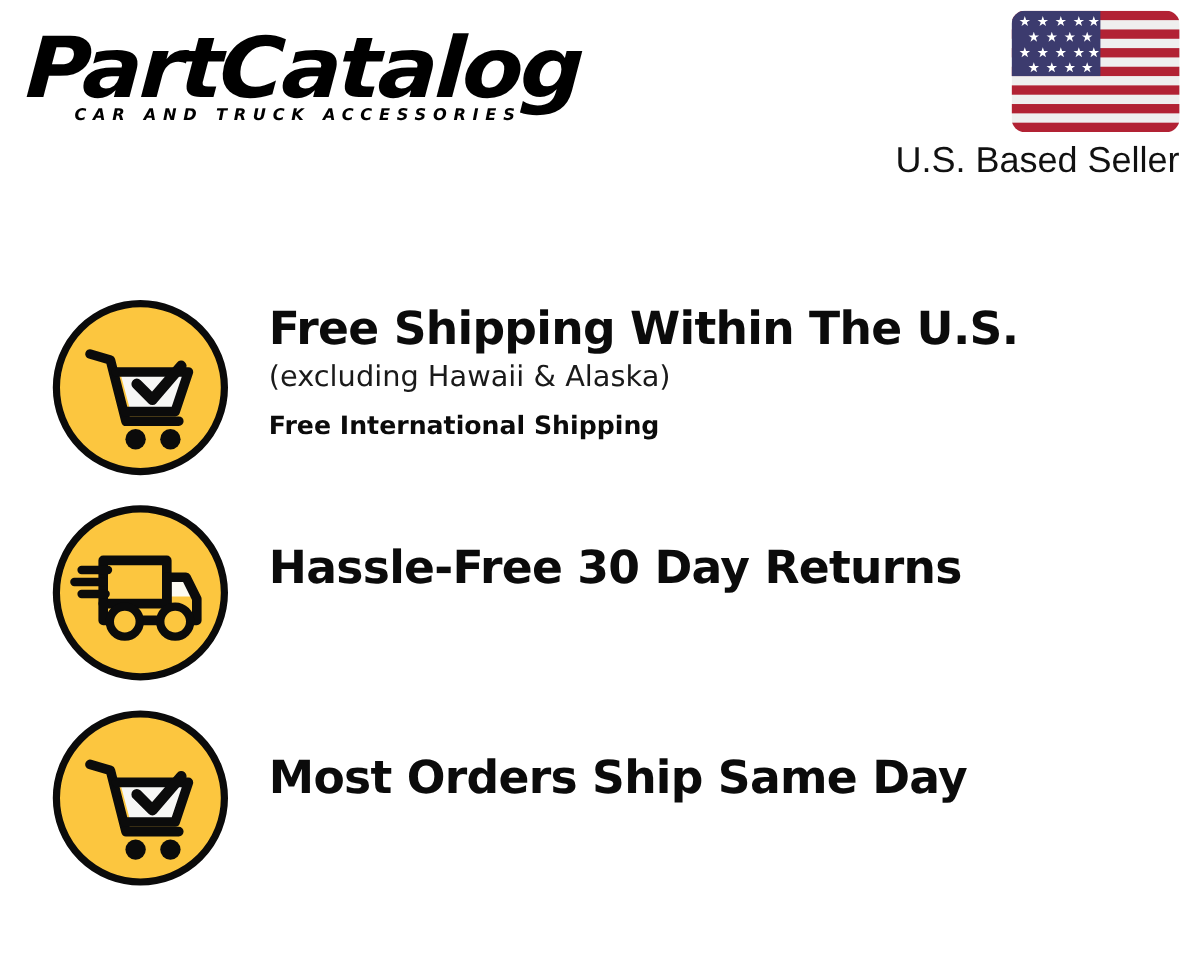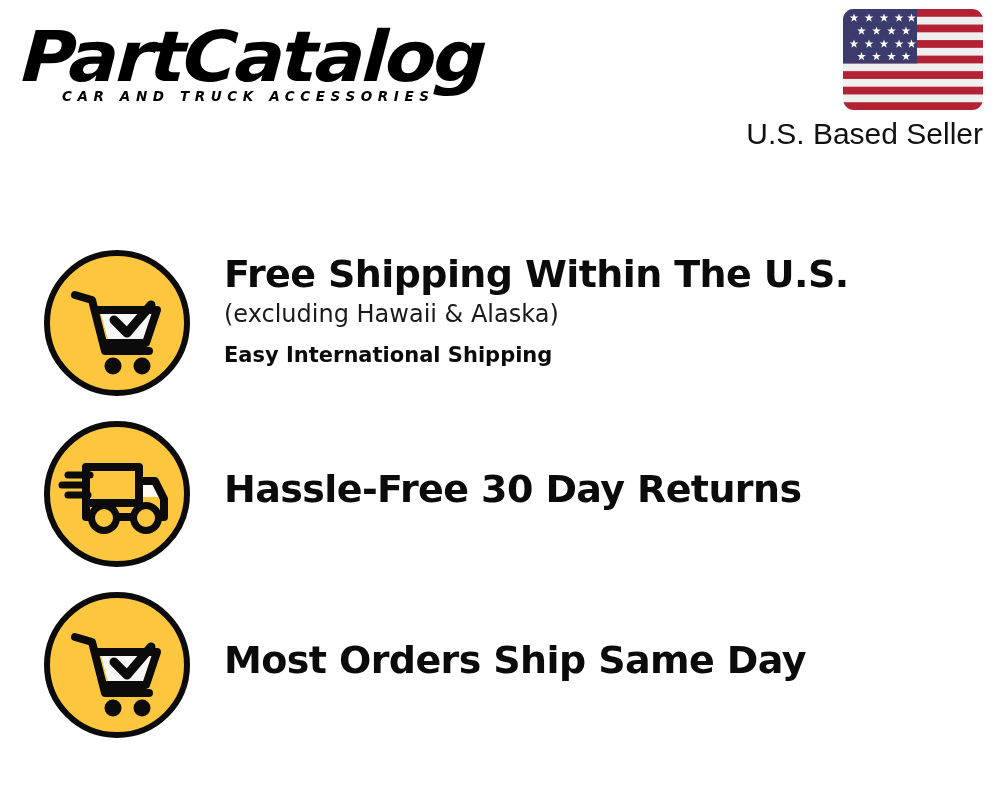--- a/index.html
+++ b/index.html
@@ -130,24 +130,24 @@
     color: #0b0b0b;
     white-space: nowrap;
   }
 
   #row-0 { top: 248px; }
   #row-0 .benefit-text { top: 4px; }
   #row-0 .benefit-title { margin-bottom: 3px; }
   #row-0 .benefit-sub-strong { margin-top: 11px; }
 
   #row-1 { top: 419px; }
-  #row-1 .benefit-text { top: 48px; }
+  #row-1 .benefit-text { top: 32px; }
 
   #row-2 { top: 590px; }
-  #row-2 .benefit-text { top: 48px; }
+  #row-2 .benefit-text { top: 36px; }
 </style>
 </head>
 <body>
 
 <div id="header">
 
   <div id="brand-logo">
     <div id="brand-wordmark">PartCatalog</div>
     <div id="brand-tagline">CAR AND TRUCK ACCESSORIES</div>
   </div>
@@ -245,21 +245,21 @@
         <path d="M33 47 L50 52 L63 103 L107 103" fill="none" stroke="#0B0B0B" stroke-width="8" stroke-linecap="round" stroke-linejoin="round"></path>
         <path d="M55 62 L115 62 L104 95 L62 95" fill="none" stroke="#0B0B0B" stroke-width="8" stroke-linecap="round" stroke-linejoin="round"></path>
         <path d="M72 72 L85 85 L109 57" fill="none" stroke="#0B0B0B" stroke-width="9" stroke-linecap="round" stroke-linejoin="round"></path>
         <circle cx="71" cy="118" r="8.5" fill="#0B0B0B"></circle>
         <circle cx="100" cy="118" r="8.5" fill="#0B0B0B"></circle>
       </svg>
     </div>
     <div class="benefit-text">
       <div class="benefit-title">Free Shipping Within The U.S.</div>
       <div class="benefit-sub">(excluding Hawaii &amp; Alaska)</div>
-      <div class="benefit-sub-strong">Easy International Shipping</div>
+      <div class="benefit-sub-strong">Free International Shipping</div>
     </div>
   </div>
 
   <div class="benefit-row" id="row-1">
     <div class="benefit-icon">
       <svg width="150" height="150" viewBox="0 0 150 150" xmlns="http://www.w3.org/2000/svg">
         <circle cx="75" cy="75" r="70" fill="#FCC63F" stroke="#0B0B0B" stroke-width="6"></circle>
         <polygon points="97,62 113,62 118,78 97,78" fill="#FDFBF2"></polygon>
         <rect x="44" y="48" width="53" height="36" fill="none" stroke="#0B0B0B" stroke-width="8" stroke-linejoin="round"></rect>
         <path d="M97 62 L113 62 L122 80 L122 98 L97 98 Z" fill="none" stroke="#0B0B0B" stroke-width="8" stroke-linejoin="round" stroke-linecap="round"></path>

